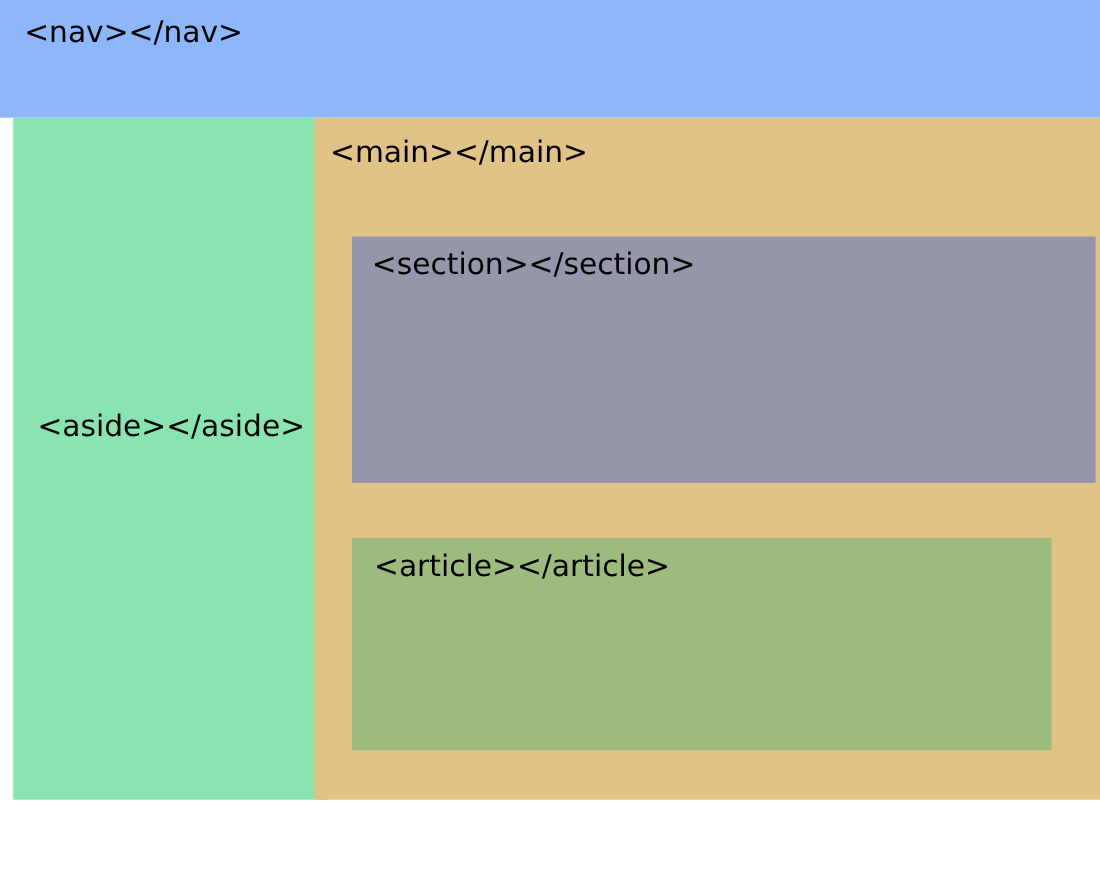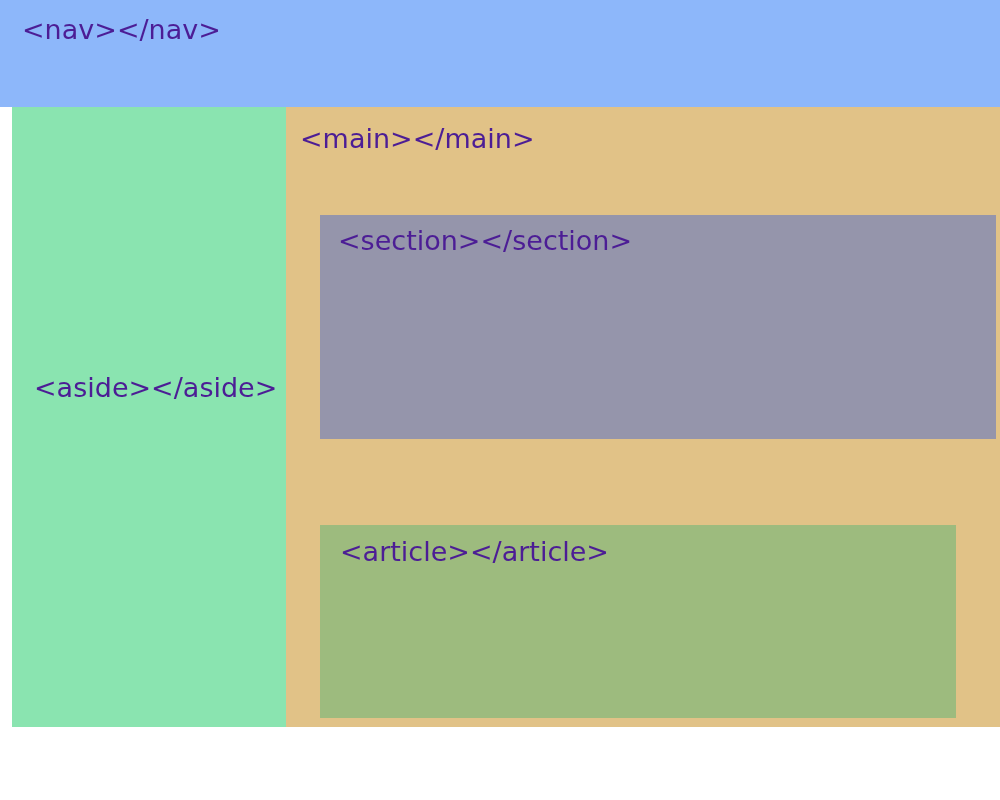--- a/index.html
+++ b/index.html
@@ -3,21 +3,21 @@
 <meta charset="utf-8">
 <style>
   html, body { margin: 0; padding: 0; }
   .canvas {
     position: relative;
     width: 1000px;
     height: 800px;
     background: #ffffff;
     overflow: hidden;
     font-family: "DejaVu Sans", "Liberation Sans", sans-serif;
-    color: #4c1d95;
+    color: #000000;
   }
   .block { position: absolute; }
   .label {
     position: absolute;
     font-size: 27px;
     font-weight: 500;
     line-height: 1.15;
     white-space: nowrap;
   }
 
@@ -58,19 +58,19 @@
     <span class="label aside-label">&lt;aside&gt;&lt;/aside&gt;</span>
   </div>
 
   <div class="block main-block" style="background: rgb(225, 194, 135);">
     <span class="label main-label">&lt;main&gt;&lt;/main&gt;</span>
 
     <div class="block section-block" style="background: rgb(149, 149, 171);">
       <span class="label section-label">&lt;section&gt;&lt;/section&gt;</span>
     </div>
 
-    <div class="block article-block" style="background: rgb(157, 187, 126); margin-top: 36px;">
+    <div class="block article-block" style="background: rgb(157, 187, 126);">
       <span class="label article-label">&lt;article&gt;&lt;/article&gt;</span>
     </div>
   </div>
 
 
 </div>
 
 </body></html>

